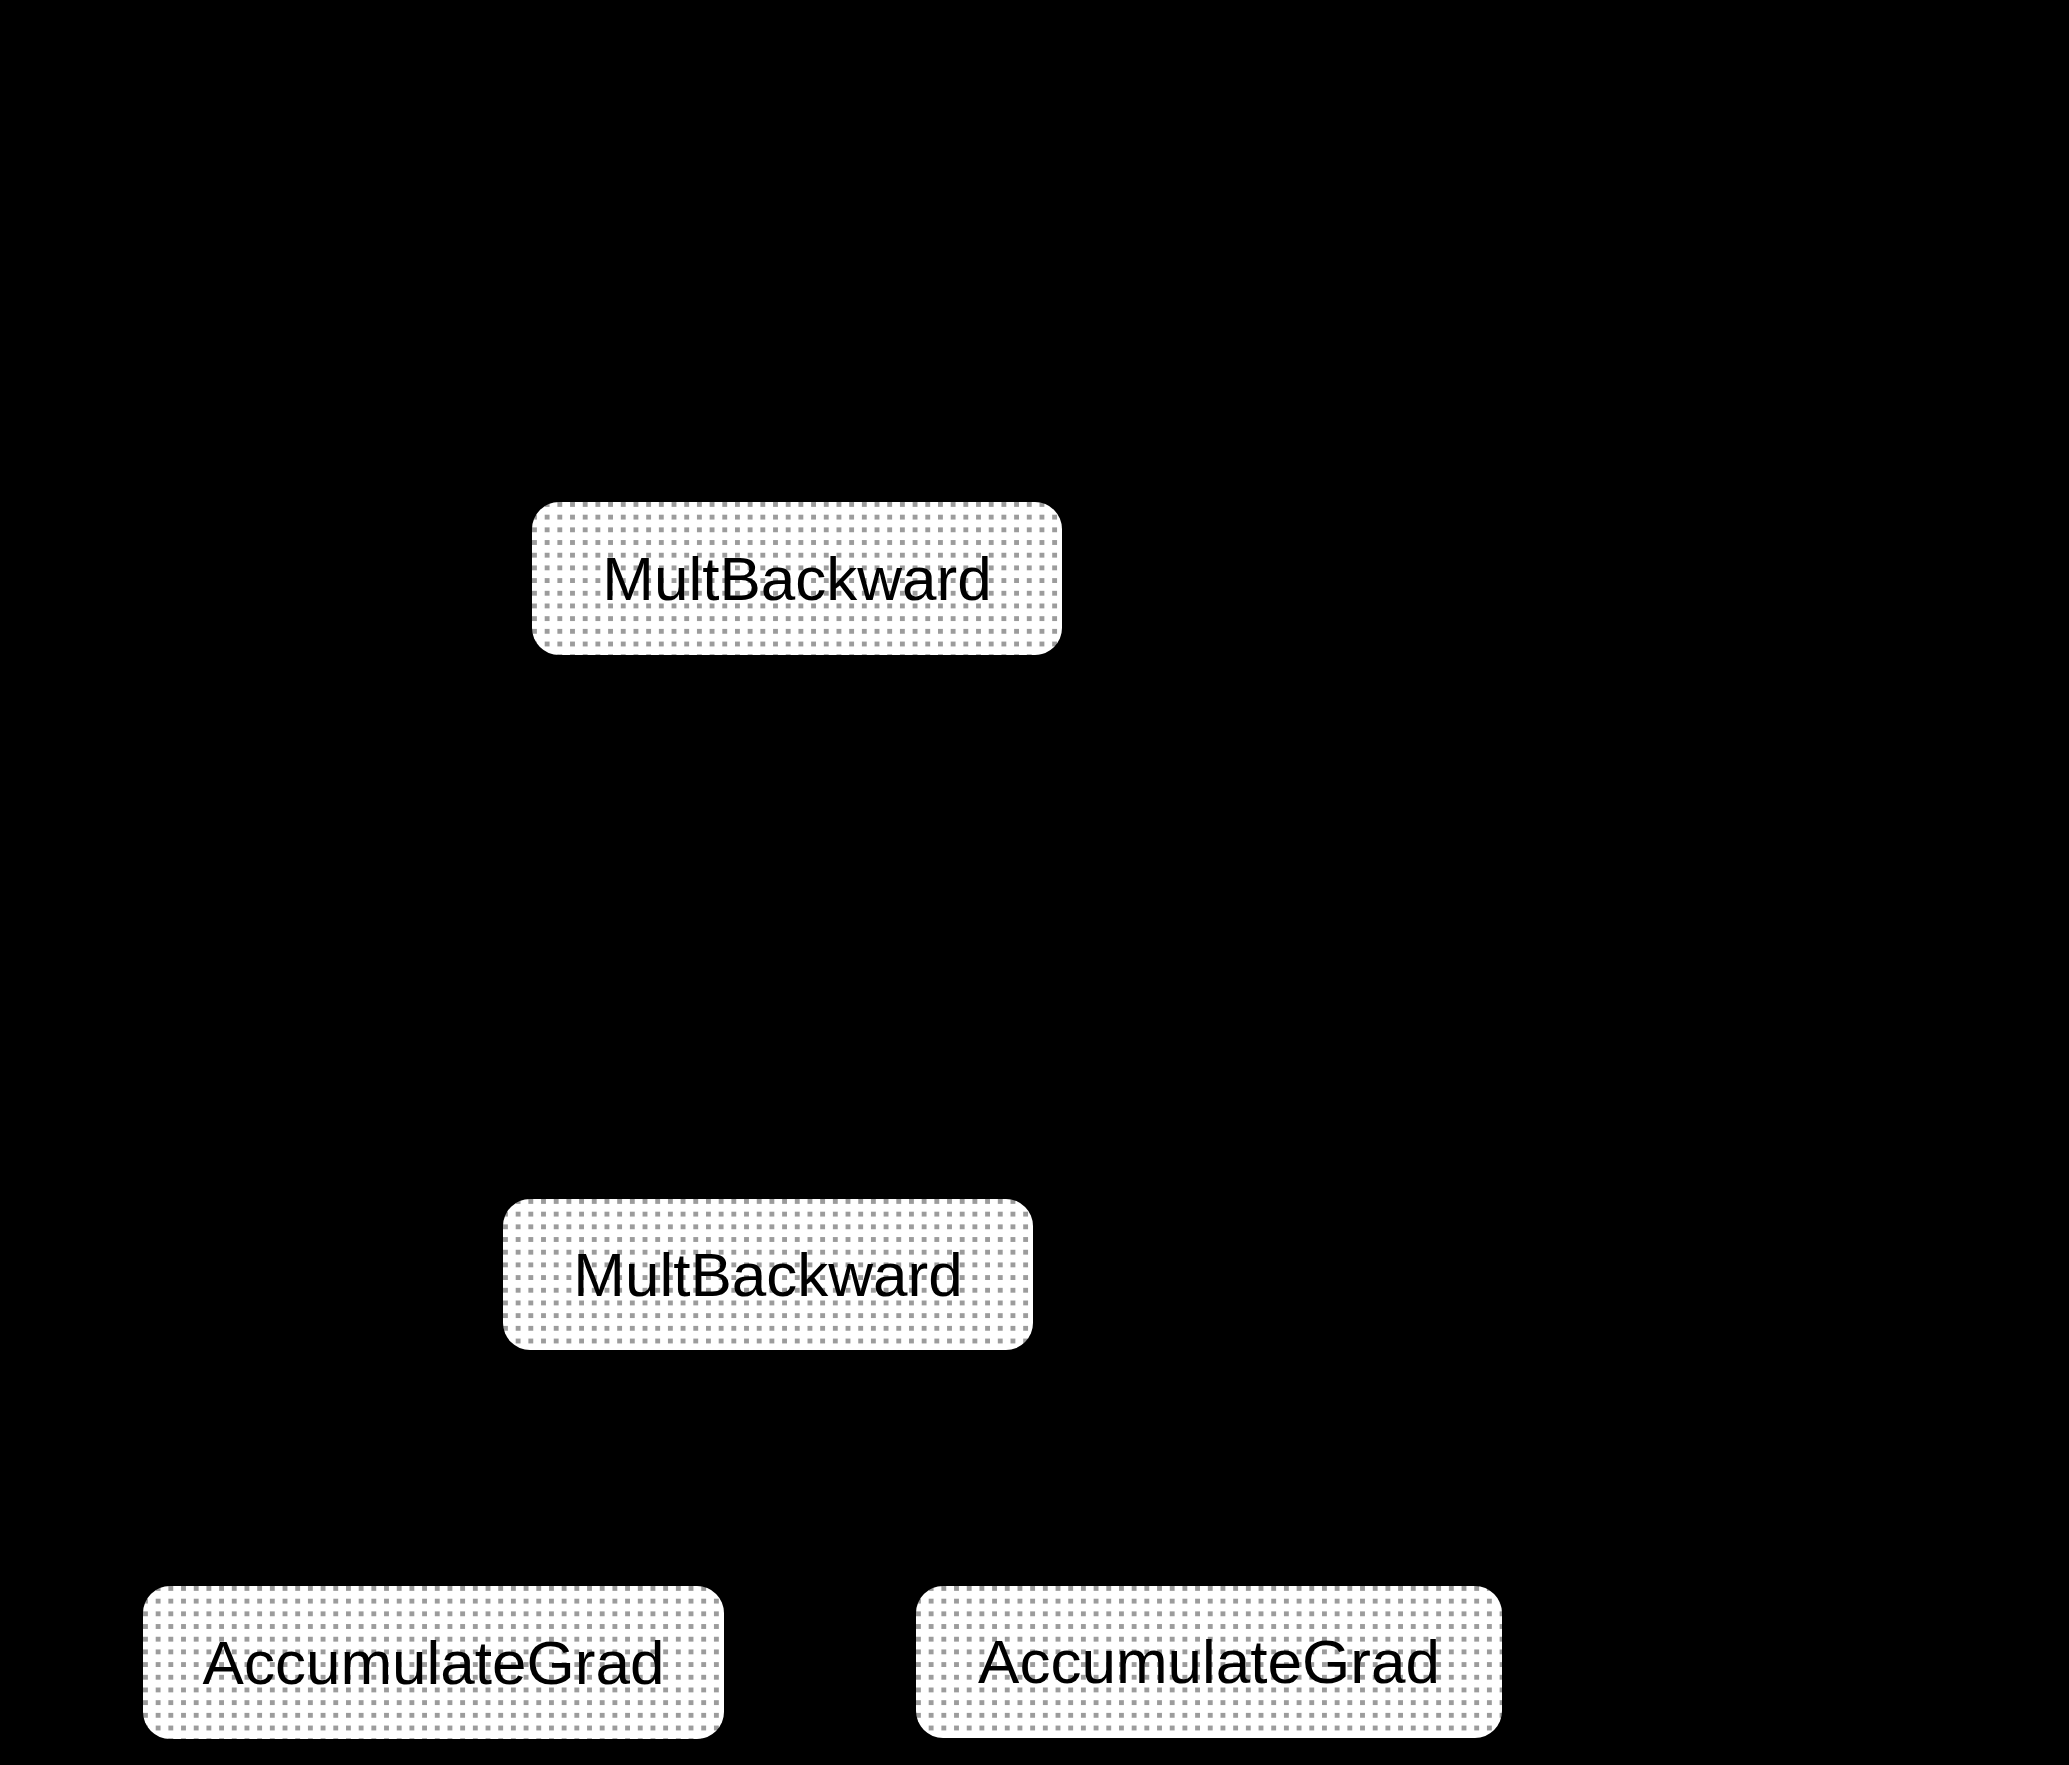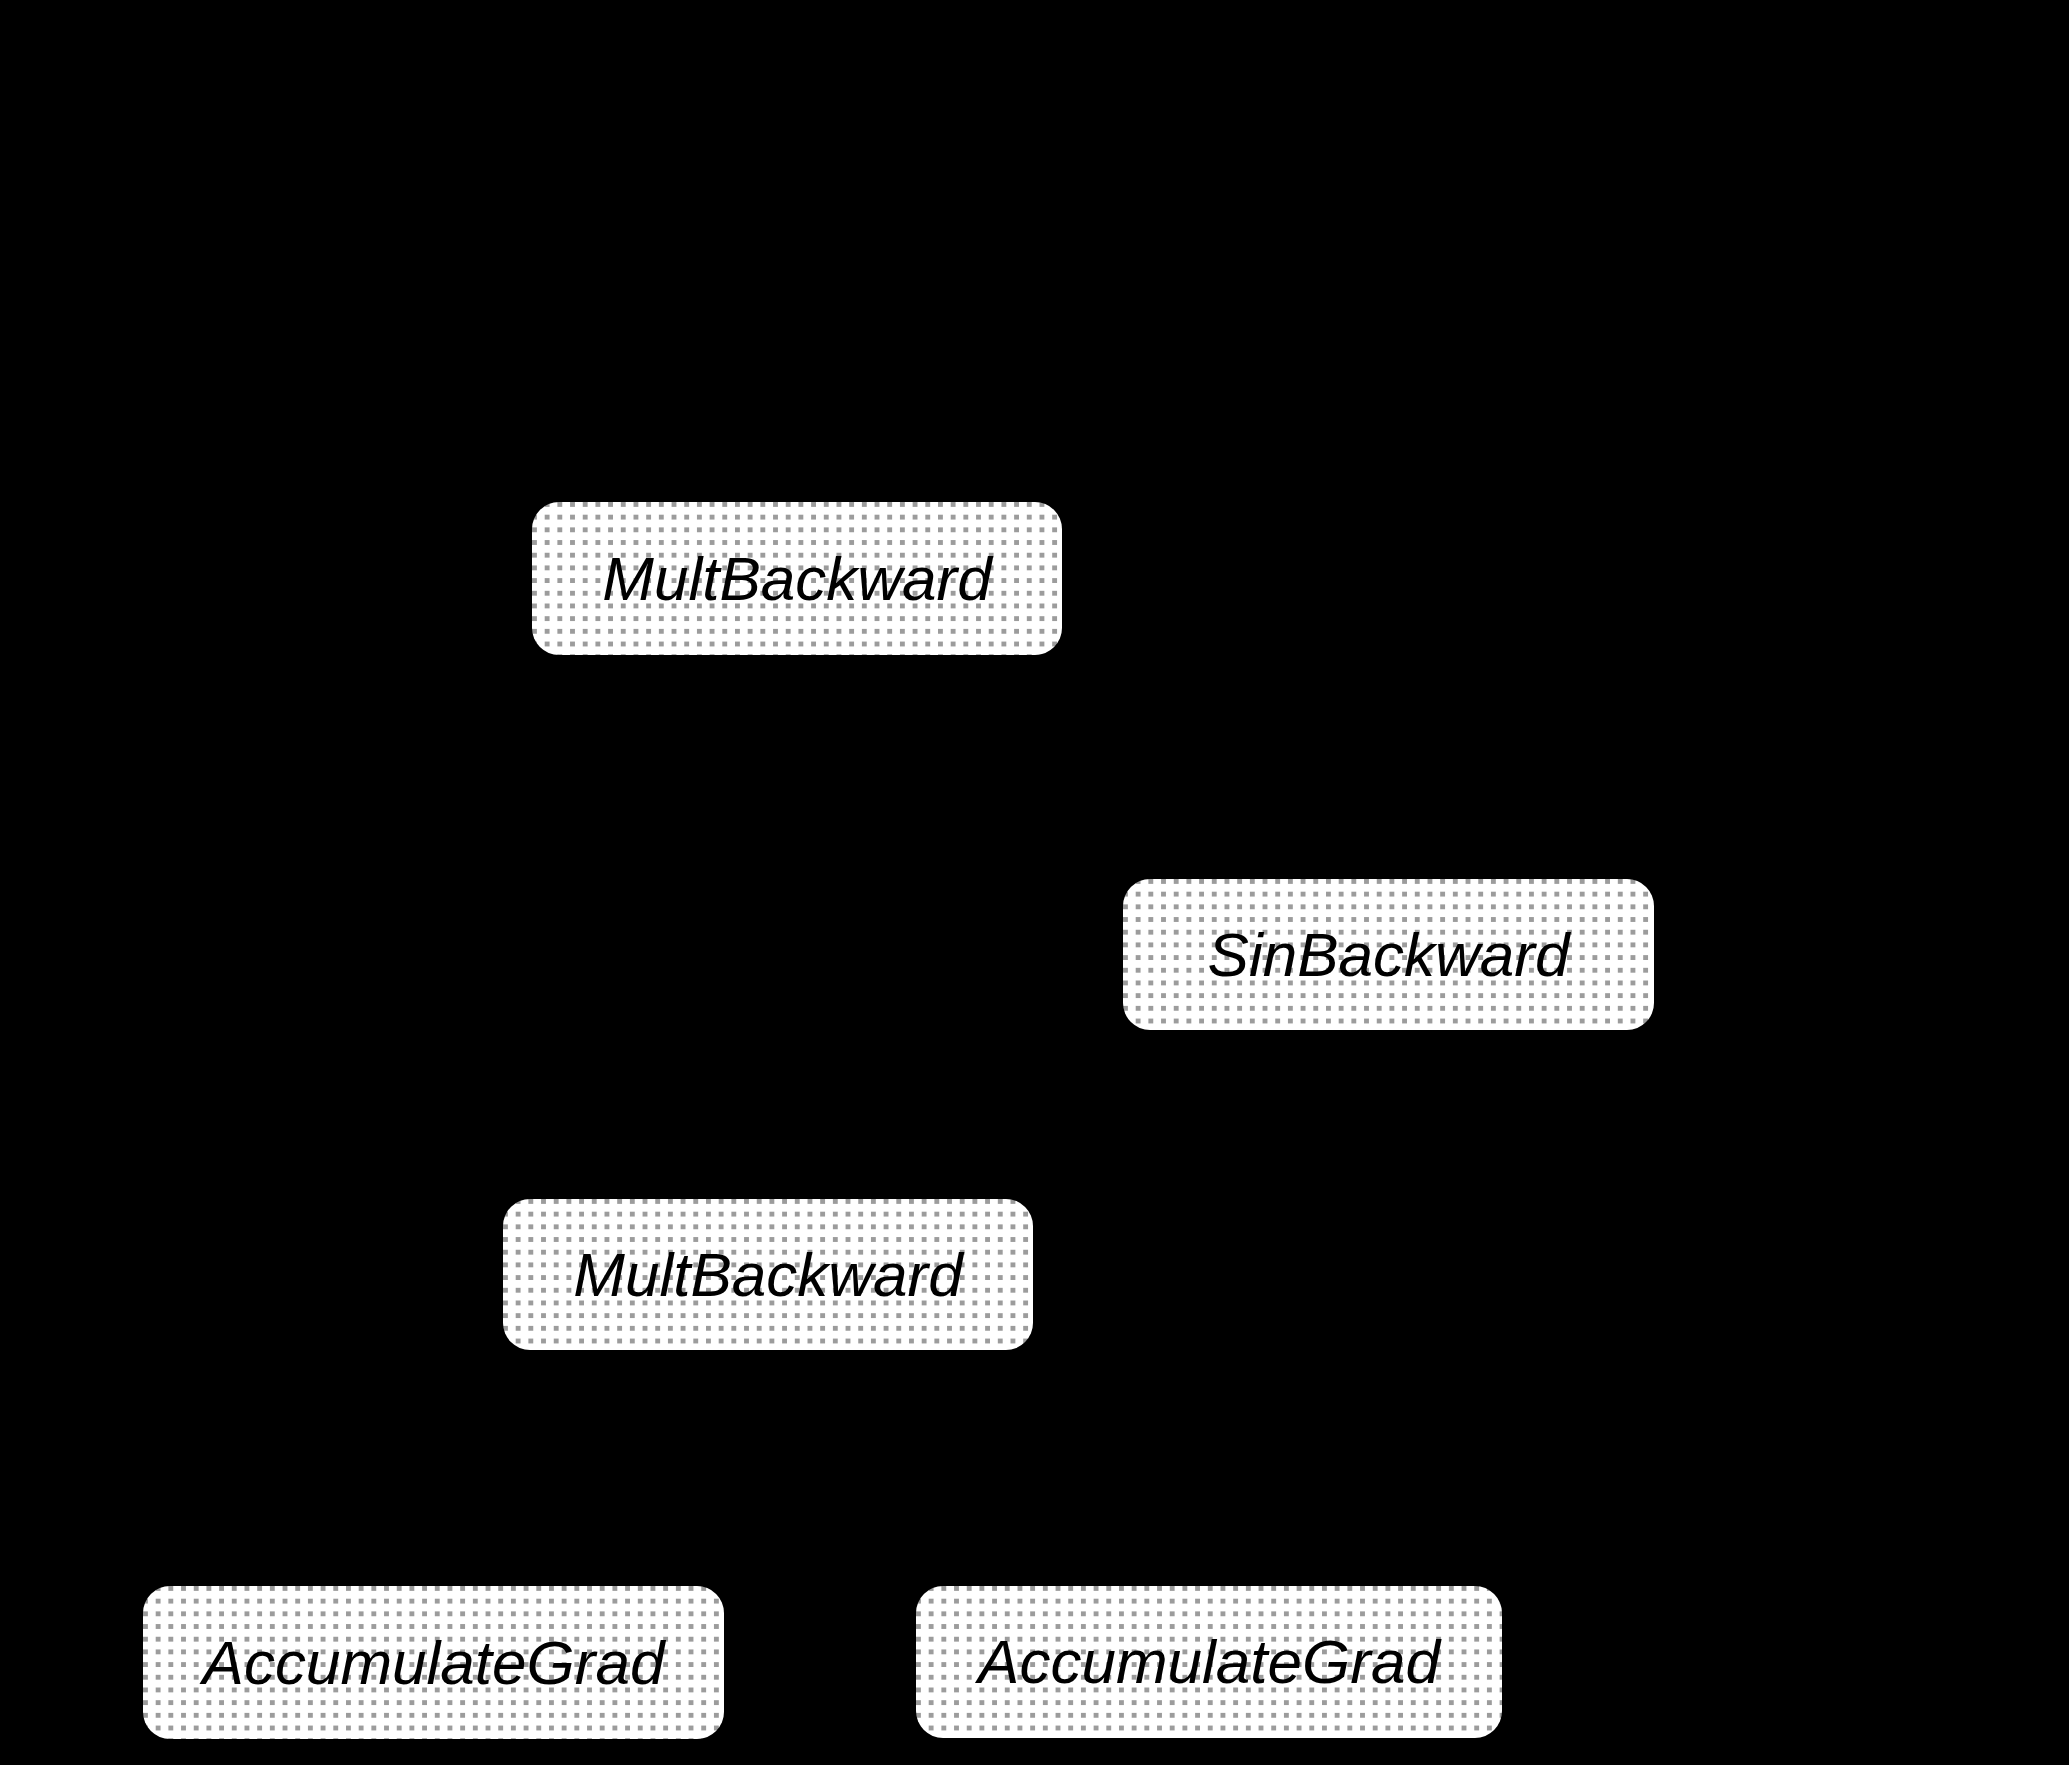--- a/index.html
+++ b/index.html
@@ -19,21 +19,20 @@
     position: absolute;
     box-sizing: border-box;
     border-radius: 27px;
     background-color: #ffffff;
     
     background-image: conic-gradient(at 4.4px 4.4px, #ffffff 0 270deg, #9c9c9c 270deg);
     background-size: 12.7px 12.7px;
     display: flex;
     align-items: center;
     justify-content: center;
-    font-style: italic;
   }
   .node-label {
     font-size: 62px;
     line-height: 1;
     color: #000000;
     white-space: nowrap;
     letter-spacing: 0px;
   }
   
   .n-mult-top    { left: 532px;  top: 502px;  width: 530px; height: 153px; }
@@ -46,23 +45,20 @@
 </head>
 <body>
 
 <div class="stage">
 
   <div class="node n-mult-top">
     <span class="node-label">MultBackward</span>
   </div>
 
 
-  <div class="node n-sin">
-    <span class="node-label">SinBackward</span>
-  </div>
 
   <div class="node n-mult-bottom">
     <span class="node-label">MultBackward</span>
   </div>
 
   <div class="node n-acc-left">
     <span class="node-label">AccumulateGrad</span>
   </div>
 
   <div class="node n-acc-right">

